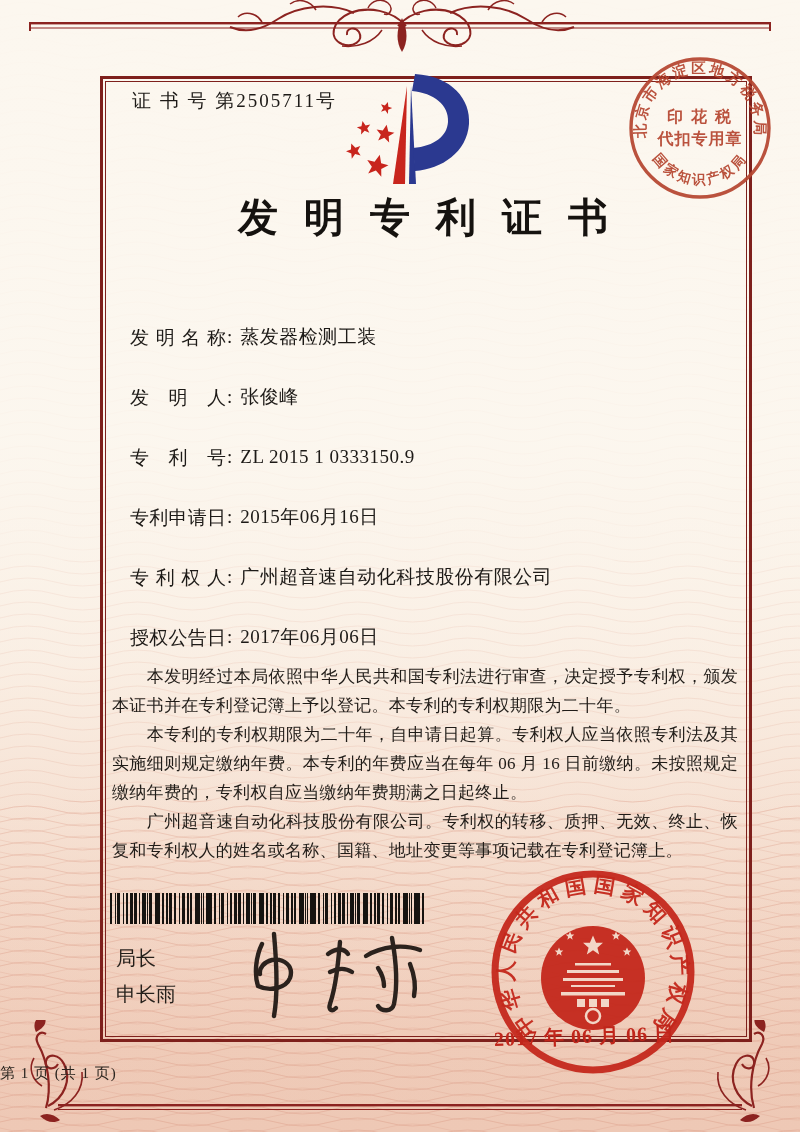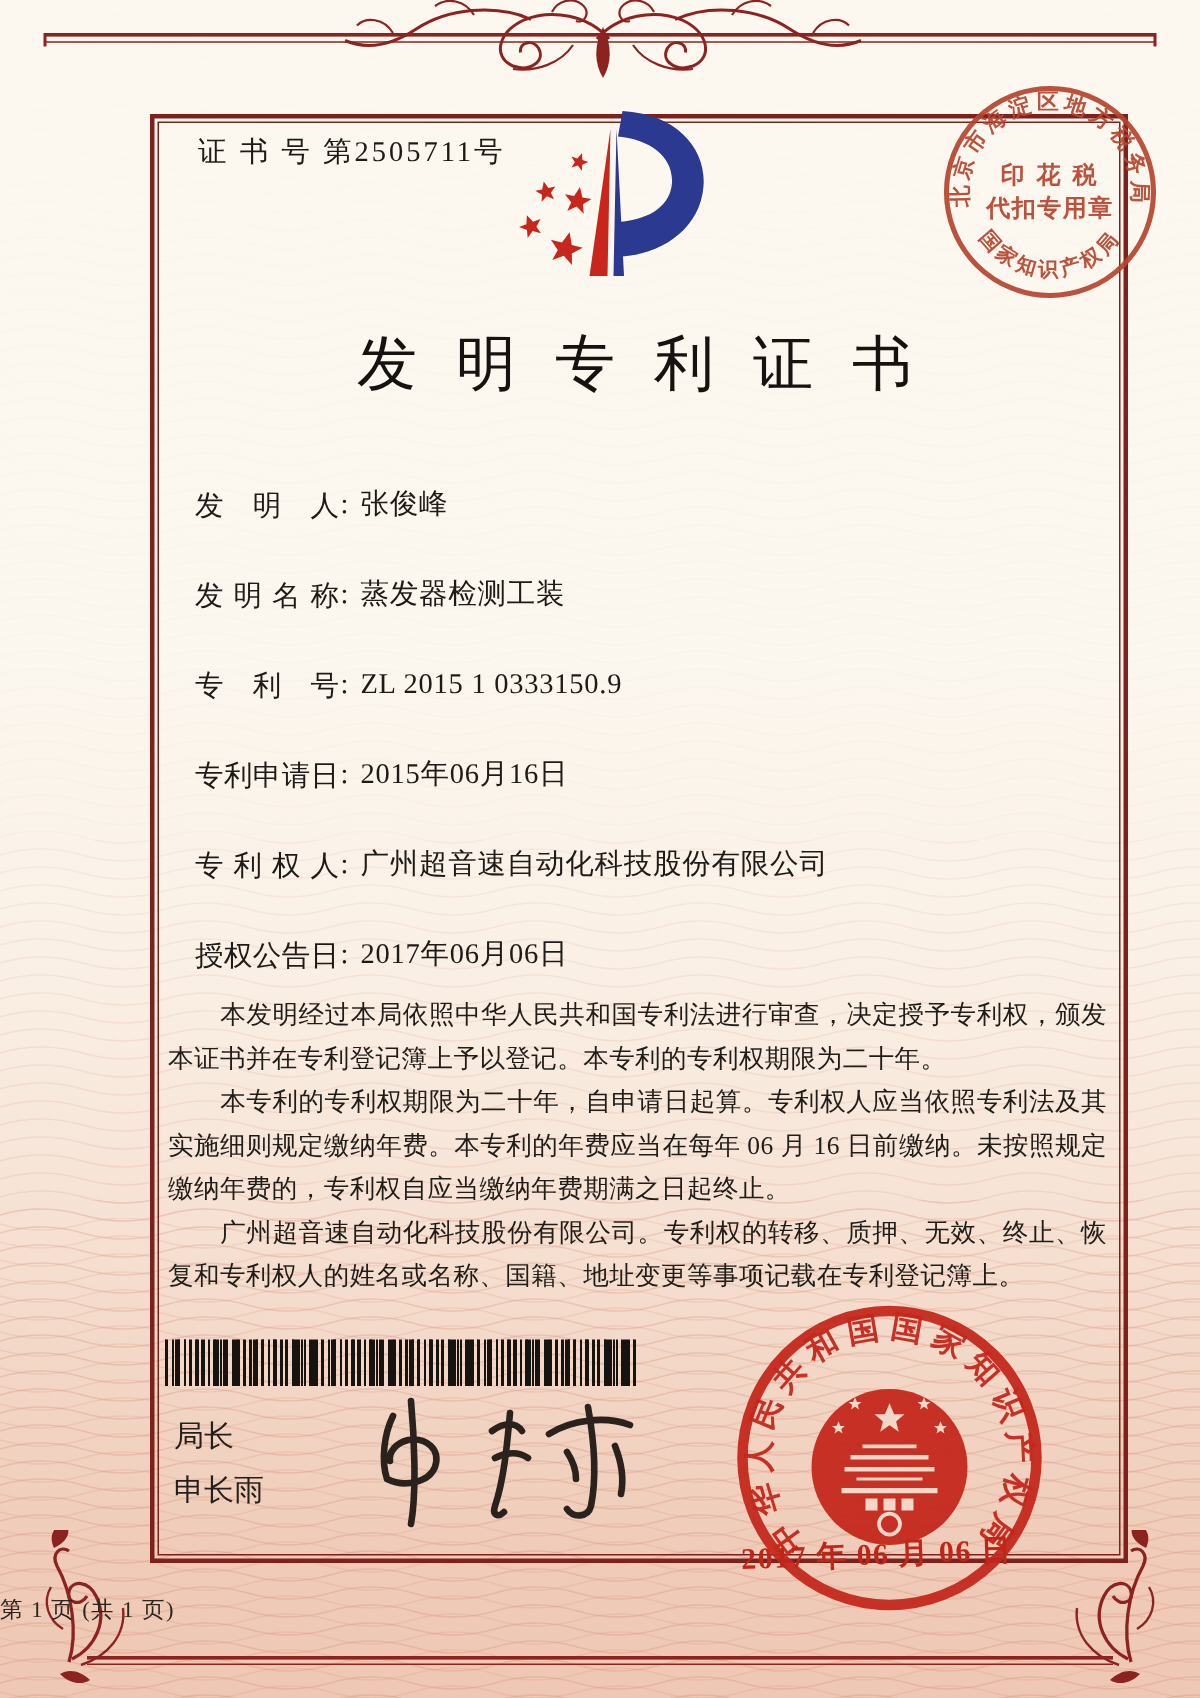--- a/index.html
+++ b/index.html
@@ -23,22 +23,22 @@
     border:3px solid #7e201c;
   }
   .frame::after{content:"";position:absolute;inset:2px;border:1px solid #7e201c;}
   .cert-number{
     position:absolute;left:132px;top:88px;width:400px;
     font-size:19px;letter-spacing:2px;color:#1d1a17;
   }
   .logo{position:absolute;left:330px;top:56px;}
   .tax-stamp{position:absolute;left:626px;top:54px;opacity:.92;}
   .title{
-    position:absolute;left:100px;top:215px;width:646px;
-    text-align:center;font-size:40px;font-weight:400;color:#15120f;
+    position:absolute;left:100px;top:190px;width:646px;
+    text-align:center;font-size:40px;font-weight:700;color:#15120f;
     letter-spacing:26px;text-indent:26px;
   }
   .fields{position:absolute;left:130px;top:320px;width:590px;}
   .field-row{margin:0 0 25px 0;line-height:34px;white-space:nowrap;}
   .flabel{
     display:inline-block;width:96px;font-size:19px;color:#1d1a17;
     text-align:justify;text-align-last:justify;vertical-align:bottom;
   }
   .fcolon{font-size:19px;color:#1d1a17;margin:0 8px 0 1px;}
   .fvalue{font-size:19px;color:#1d1a17;letter-spacing:.5px;}
@@ -148,24 +148,24 @@
       <textPath href="#ts-bot" startOffset="50%" text-anchor="middle">国家知识产权局</textPath>
     </text>
     <text x="74" y="68" text-anchor="middle" font-size="16" font-weight="700" fill="#b5452f" letter-spacing="2" font-family="'Liberation Serif',serif">印 花 税</text>
     <text x="74" y="90" text-anchor="middle" font-size="16" font-weight="700" fill="#b5452f" letter-spacing="1" font-family="'Liberation Serif',serif">代扣专用章</text>
   </svg>
 
   <div class="title">发明专利证书</div>
 
   <div class="fields">
     <div class="field-row">
+      <span class="flabel">发明名称</span><span class="fcolon">:</span><span class="fvalue">蒸发器检测工装</span>
+    </div>
+    <div class="field-row">
       <span class="flabel">发明人</span><span class="fcolon">:</span><span class="fvalue">张俊峰</span>
-    </div>
-    <div class="field-row">
-      <span class="flabel">发明名称</span><span class="fcolon">:</span><span class="fvalue">蒸发器检测工装</span>
     </div>
     <div class="field-row">
       <span class="flabel">专利号</span><span class="fcolon">:</span><span class="fvalue">ZL 2015 1 0333150.9</span>
     </div>
     <div class="field-row">
       <span class="flabel">专利申请日</span><span class="fcolon">:</span><span class="fvalue">2015年06月16日</span>
     </div>
     <div class="field-row">
       <span class="flabel">专利权人</span><span class="fcolon">:</span><span class="fvalue">广州超音速自动化科技股份有限公司</span>
     </div>

